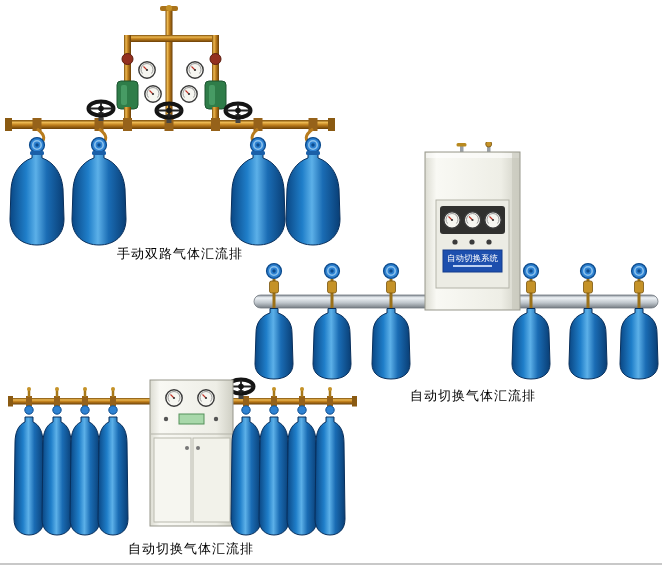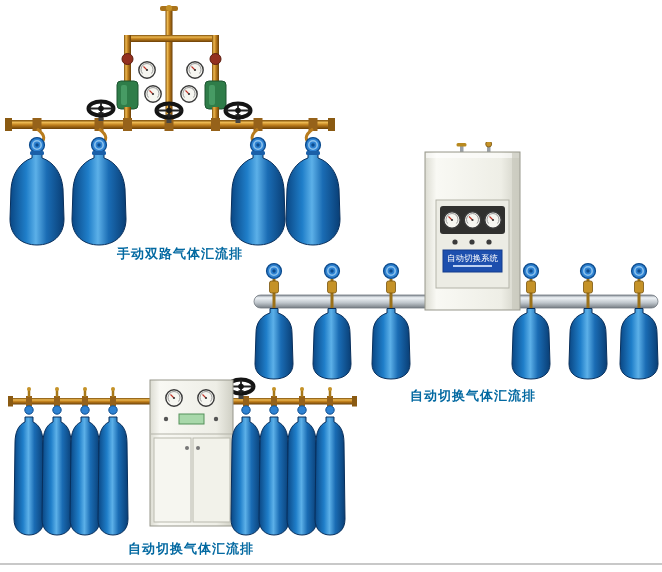--- a/index.html
+++ b/index.html
@@ -3,21 +3,21 @@
 <meta charset="utf-8">
 <style>
   *{margin:0;padding:0;box-sizing:border-box}
   html,body{background:#ffffff}
   body{font-family:"Liberation Sans","DejaVu Sans",sans-serif}
   .canvas{position:relative;width:662px;height:572px;background:#ffffff;overflow:hidden}
   .scene{position:absolute}
   .s1{left:0;top:4px;width:346px;height:252px}
   .s2{left:250px;top:142px;width:412px;height:250px}
   .s3{left:8px;top:376px;width:350px;height:172px}
-  .caption{position:absolute;text-align:center;font-weight:bold;font-size:13px;letter-spacing:1px;color:#0369a1;white-space:nowrap}
+  .caption{position:absolute;text-align:center;font-weight:normal;font-size:13px;letter-spacing:1px;color:#000000;white-space:nowrap}
   .cap1{left:66px;top:245px;width:228px}
   .cap2{left:378px;top:387px;width:190px}
   .cap3{left:96px;top:540px;width:190px}
   .bottom-rule{position:absolute;left:0;top:563px;width:662px;height:2px;background:#c8c8c8}
 </style>
 </head>
 <body>
 
 <div class="canvas">
 

